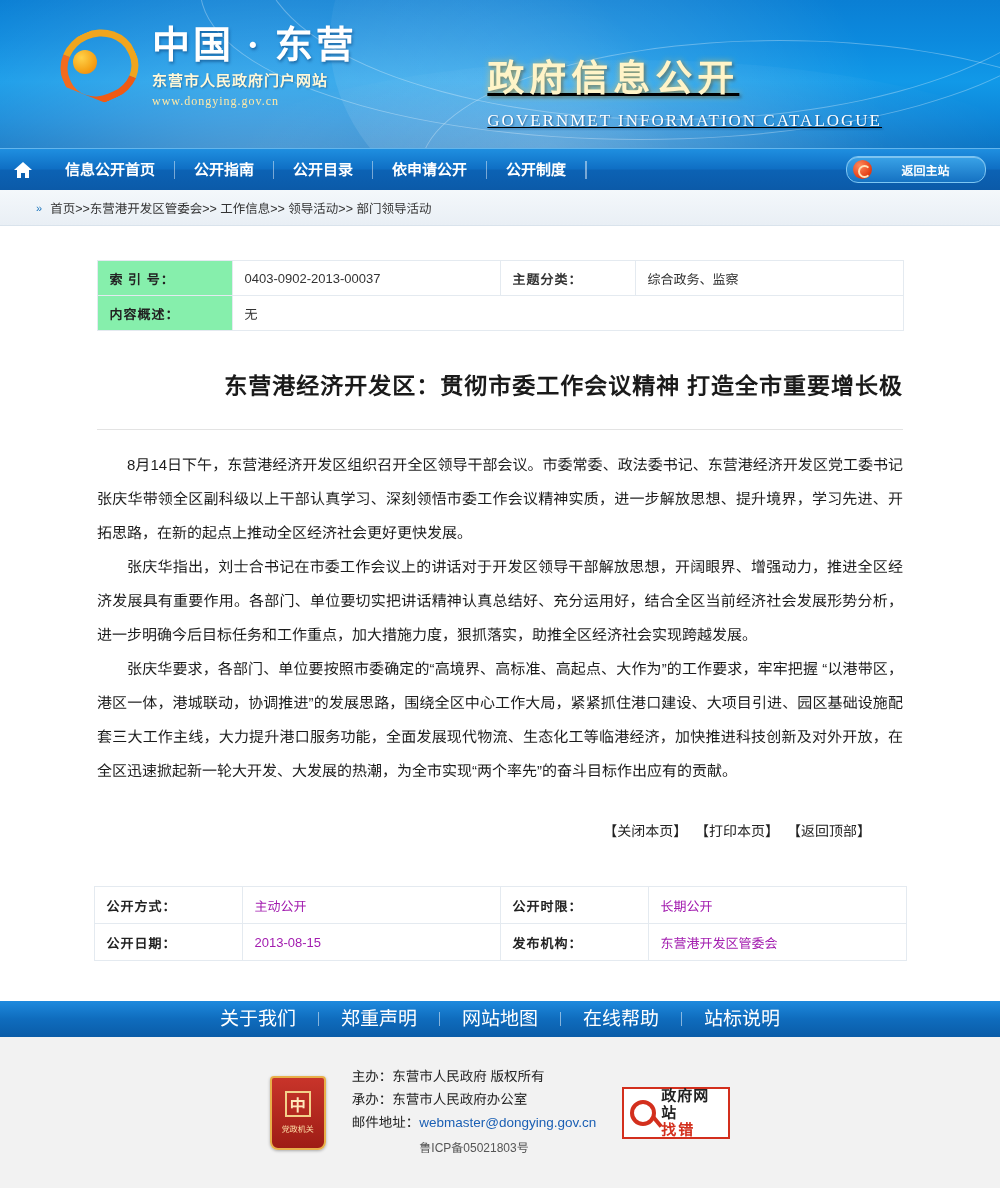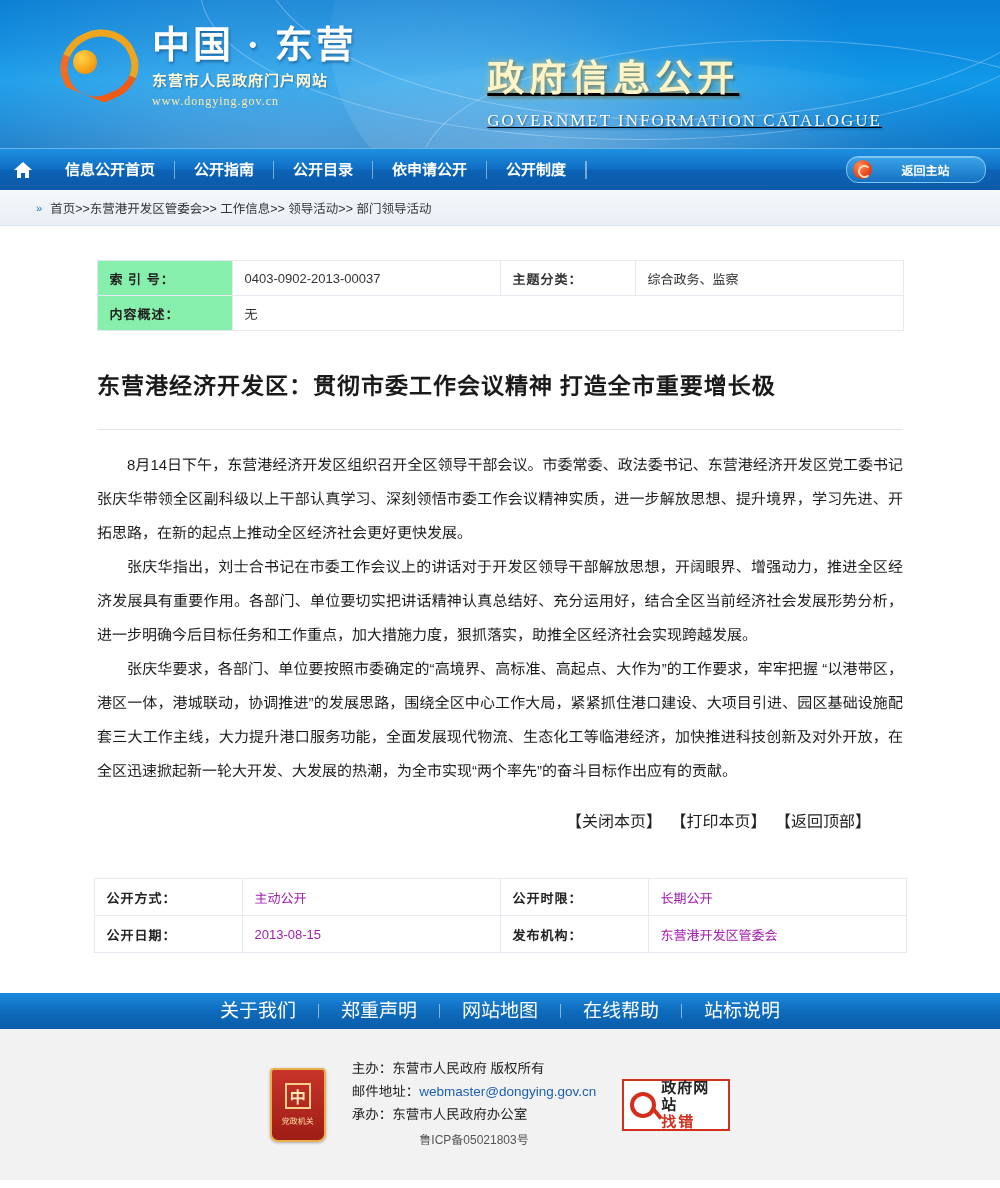--- a/index.html
+++ b/index.html
@@ -187,41 +187,41 @@
     font-weight: bold;
     letter-spacing: 1px;
     background: #86efac;
     color: #222222;
   }
   .meta-table td.v { width: 268px; font-family: "Liberation Sans", sans-serif; }
   .meta-table td.k2 { width: 135px; font-weight: bold; letter-spacing: 1px; }
 
   .doc-title {
     width: 806px; margin: 36px auto 0 auto;
-    text-align: left;
+    text-align: right;
     font-family: "Liberation Serif", "DejaVu Serif", serif;
     font-size: 23px; font-weight: bold; color: #1a1a1a;
     letter-spacing: 1px;
     padding-bottom: 28px;
     border-bottom: 1px solid #e3e3e3;
   }
   .doc-body {
     width: 806px; margin: 0 auto;
     padding-top: 18px;
     font-size: 15px;
     line-height: 34px;
     color: #1c1c1c;
     text-align: justify;
     font-family: "Liberation Sans", "DejaVu Sans", sans-serif;
   }
   .doc-body p { margin: 0; text-indent: 2em; }
   .doc-actions {
-    width: 806px; margin: 20px auto 0 auto;
+    width: 806px; margin: 32px auto 0 auto;
     text-align: right;
-    font-size: 16px; color: #222222;
+    font-size: 14px; color: #222222;
     padding-right: 32px;
   }
   .doc-actions a { color: #222222; text-decoration: none; }
   .doc-actions .grp { margin-left: 4px; }
 
   .bottom-table {
     width: 806px; margin: 46px auto 0 auto;
     border-collapse: collapse;
     border: 1px solid #dfe6ec;
     table-layout: fixed;
@@ -423,24 +423,24 @@
     <a href="#">站标说明</a>
   </div>
 
   <div class="foot-body">
     <div class="seal">
       <div class="glyph">中</div>
       <div class="stxt">党政机关</div>
     </div>
     <div class="foot-text">
       <div>主办：东营市人民政府 版权所有</div>
+      <div>承办：东营市人民政府办公室</div>
       <div>
         <span>邮件地址：</span><a href="#">webmaster@dongying.gov.cn</a>
       </div>
-      <div>承办：东营市人民政府办公室</div>
       <div class="icp">鲁ICP备05021803号</div>
     </div>
     <div class="badge">
       <div class="mag"></div>
       <div class="btxt">
         <div class="l1">政府网站</div>
         <div class="l2">找错</div>
       </div>
     </div>
   </div>

